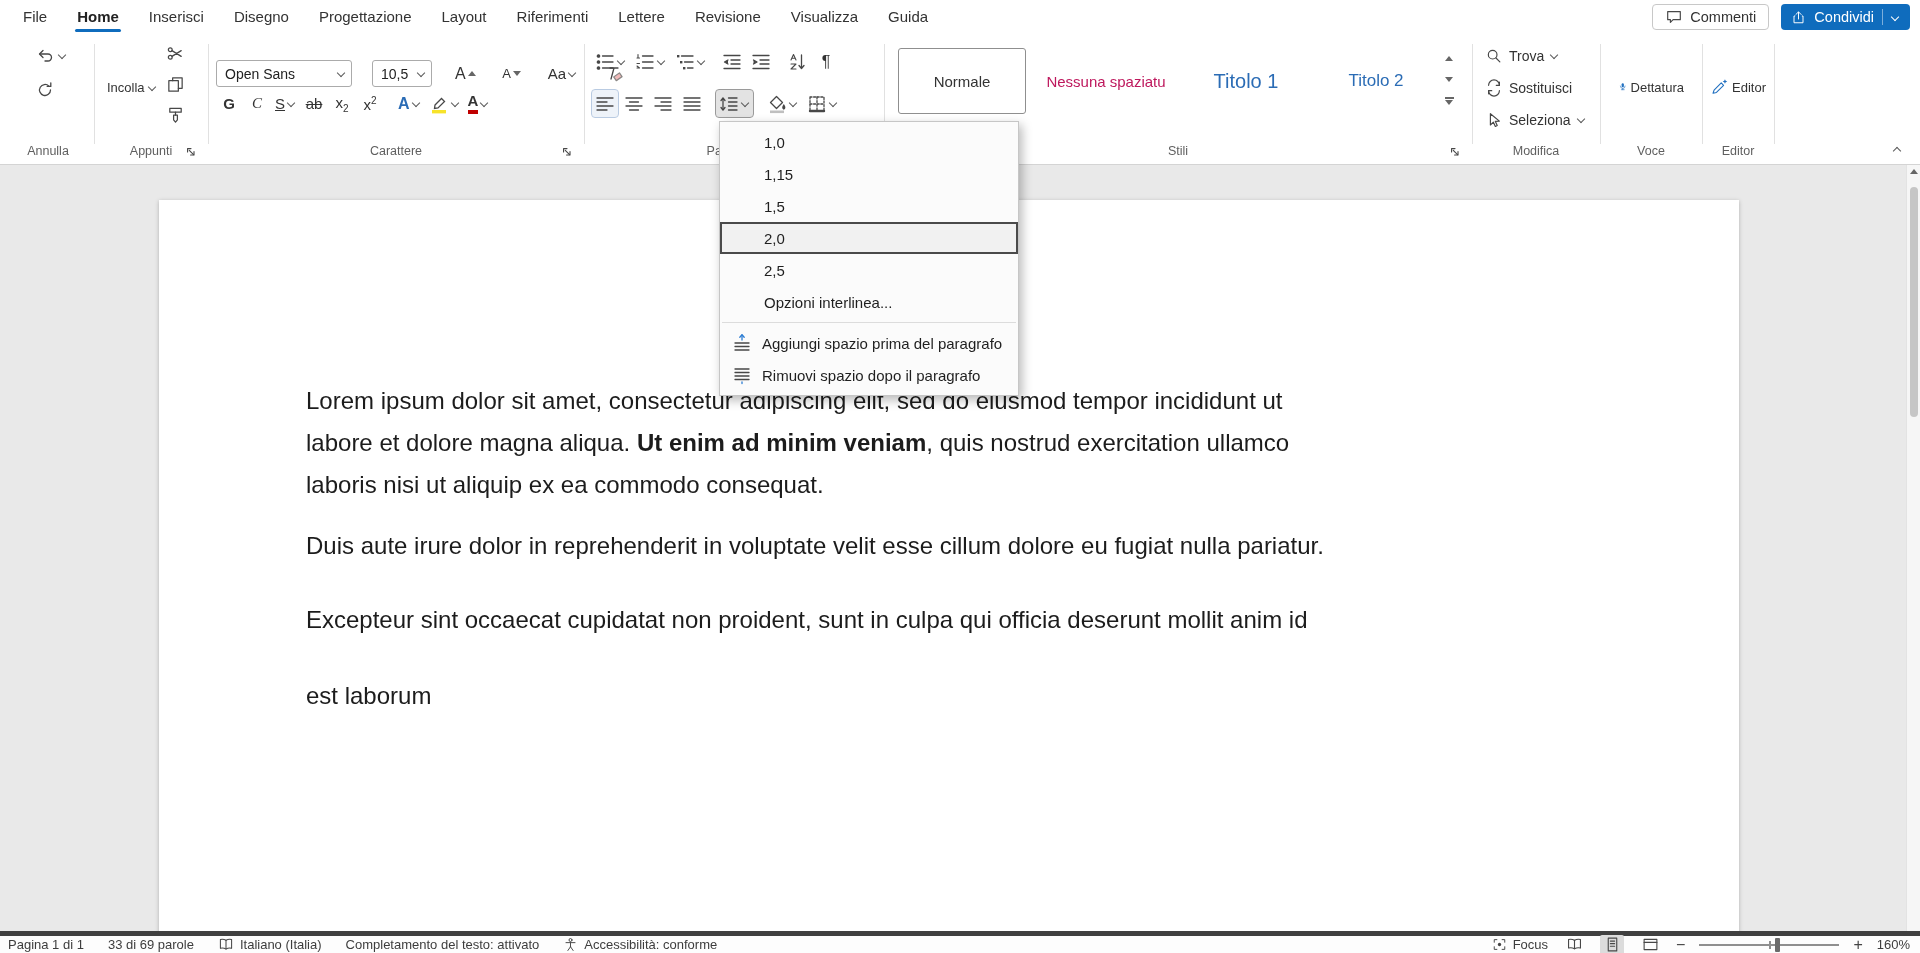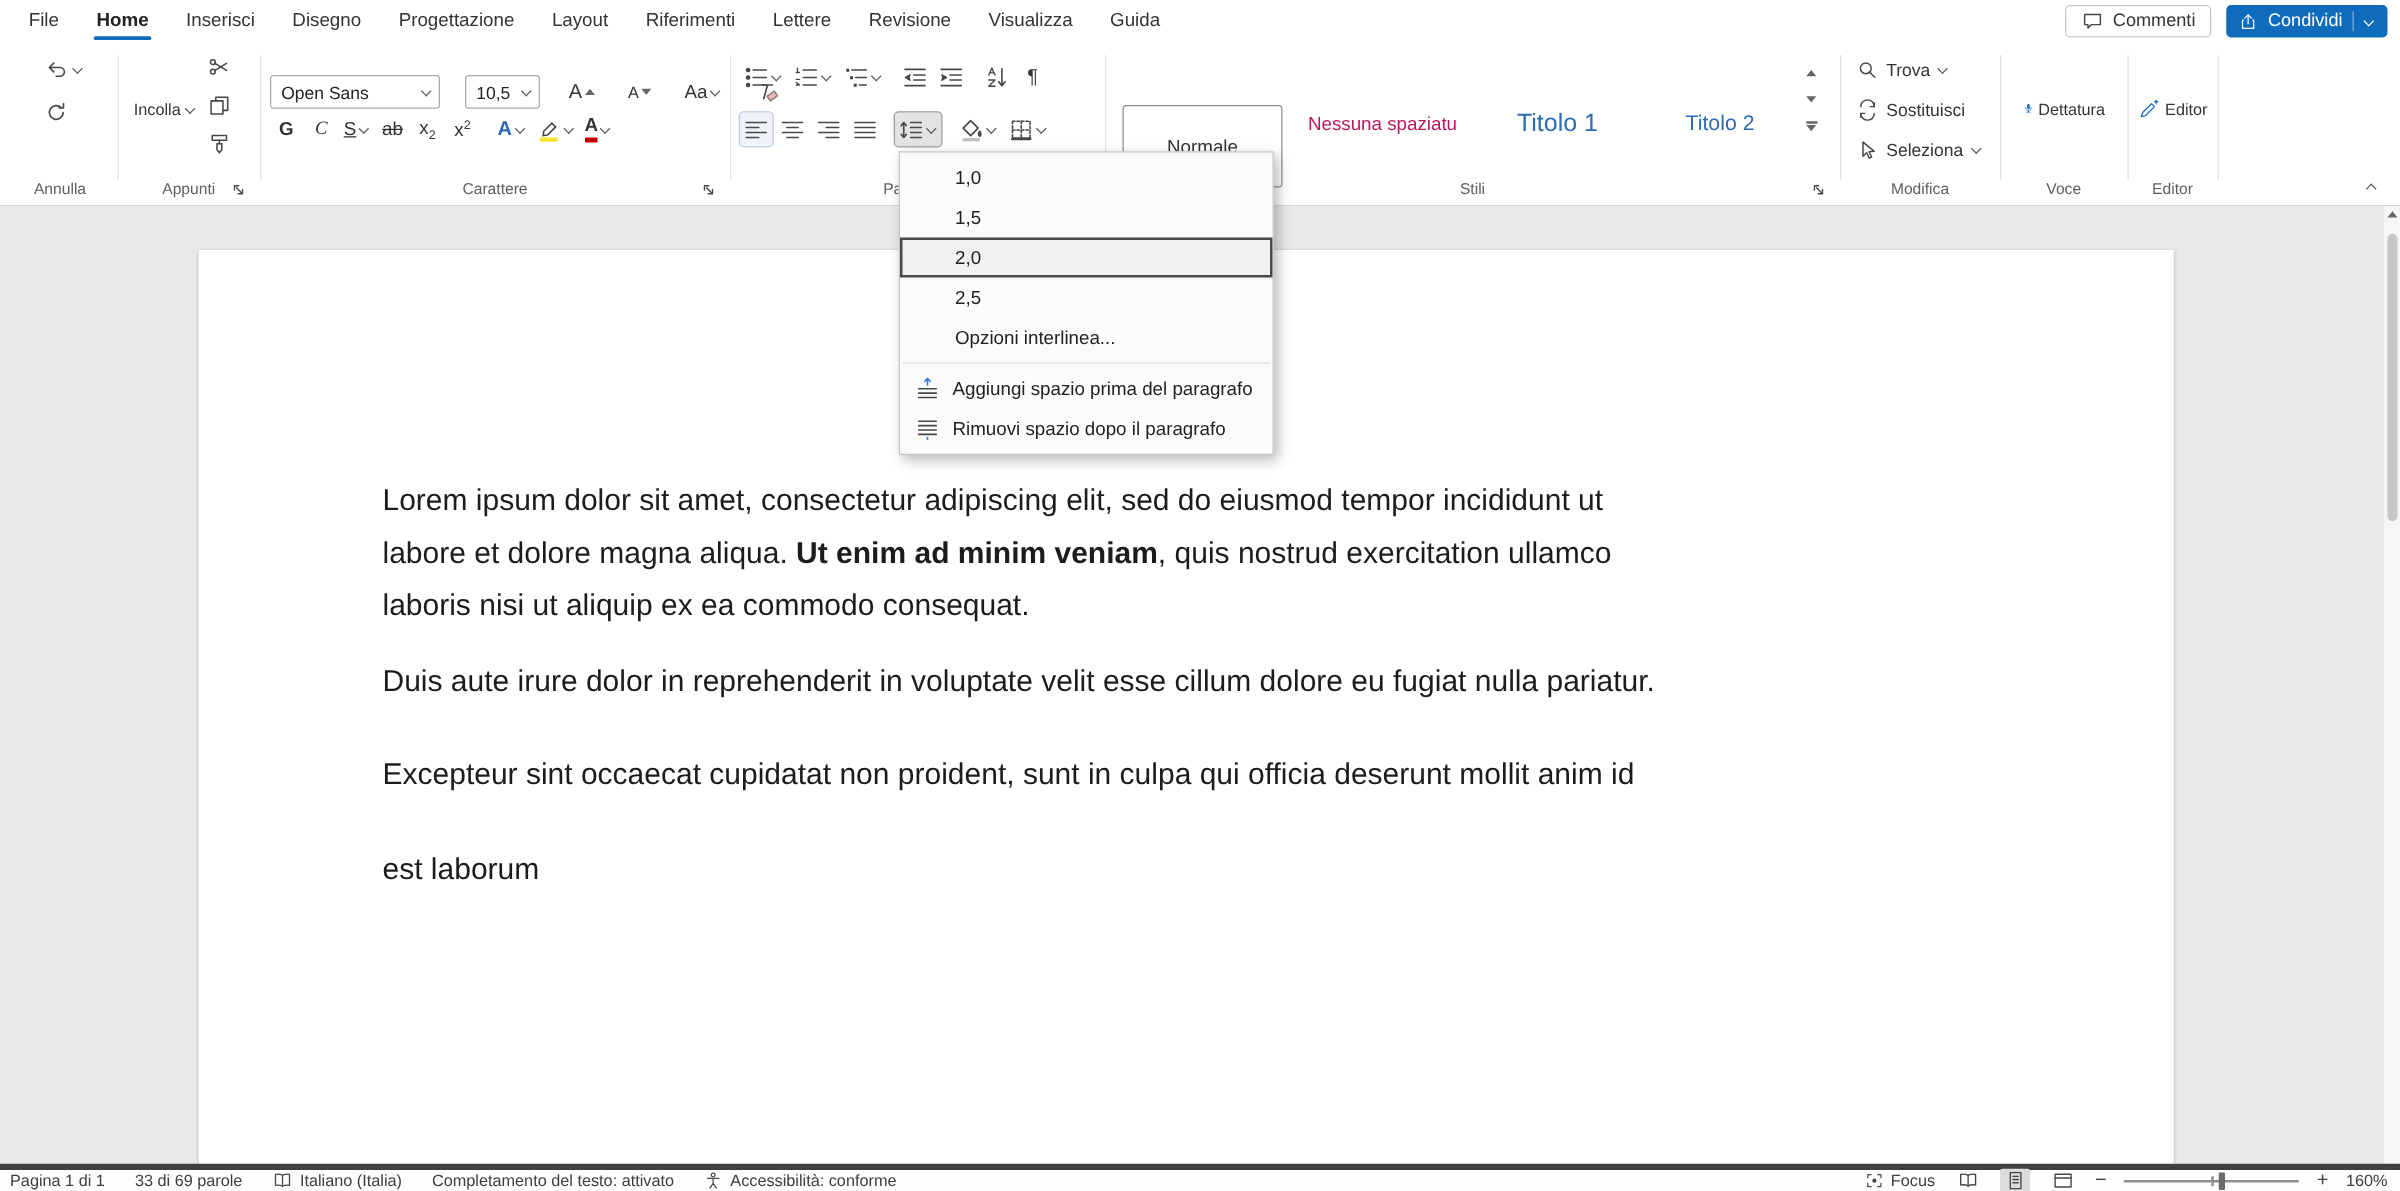--- a/index.html
+++ b/index.html
@@ -36,21 +36,21 @@
   .bigbtn { display:flex; flex-direction:row; align-items:center; justify-content:flex-start; gap:3px; border:none; background:transparent; border-radius:4px; padding-top:6px; }
   .bigbtn .blabel { font-size:13px; color:#333; }
   .combo { height:27px; border:1px solid #ababab; border-radius:3px; display:flex; align-items:center; font-size:14px; padding:0 5px 0 8px; color:#222; background:#fff; gap:4px; }
   .combo .val { flex:1 1 auto; overflow:hidden; white-space:nowrap; }
   .letter { font-size:16px; line-height:1; }
   .underbar { display:inline-block; line-height:1; padding-bottom:2px; border-bottom:4px solid transparent; font-size:15px; }
   svg.ic { stroke:#474747; fill:none; stroke-width:1.3; stroke-linecap:round; stroke-linejoin:round; display:block; }
 
   
   .stylecard { height:66px; border:1.5px solid transparent; border-radius:3px; display:flex; align-items:center; justify-content:center; background:#fff; white-space:nowrap; overflow:hidden; }
-  .stylecard.selected { border-color:#8f8f8f;margin-top:36px; }
+  .stylecard.selected { border-color:#8f8f8f; }
   .scrollcol { display:flex; flex-direction:column; gap:5px; align-items:center; }
   .tri { width:0; height:0; border-left:4.5px solid transparent; border-right:4.5px solid transparent; }
   .tri.up { border-bottom:5.5px solid #666; }
   .tri.down { border-top:5.5px solid #666; }
   .tri-more { display:flex; flex-direction:column; align-items:center; gap:1.5px; }
   .tri-more .bar { width:9px; height:1.6px; background:#666; }
 
   .ribbon-collapse { position:absolute; right:18px; bottom:10px; }
 
   
@@ -499,20 +499,21 @@
     </div>
   </div>
   <div class="vscroll">
     <div class="tri up arrow"></div>
     <div class="thumb"></div>
   </div>
 </main>
 
 <div class="menu">
   <div class="mi">1,0</div>
+  <div class="mi">1,15</div>
   <div class="mi">1,5</div>
   <div class="mi selected">2,0</div>
   <div class="mi">2,5</div>
   <div class="mi">Opzioni interlinea...</div>
   <div class="mi-sep"></div>
   <div class="mi iconed">
     <svg class="ic" width="20" height="20" viewBox="0 0 20 20">
         <path d="M10 2 v5" stroke="#2b7cd3"></path>
         <path d="M7.8 4.2 L10 1.8 L12.2 4.2" stroke="#2b7cd3"></path>
         <path d="M3 10 H17 M3 13.5 H17 M3 17 H17"></path>

